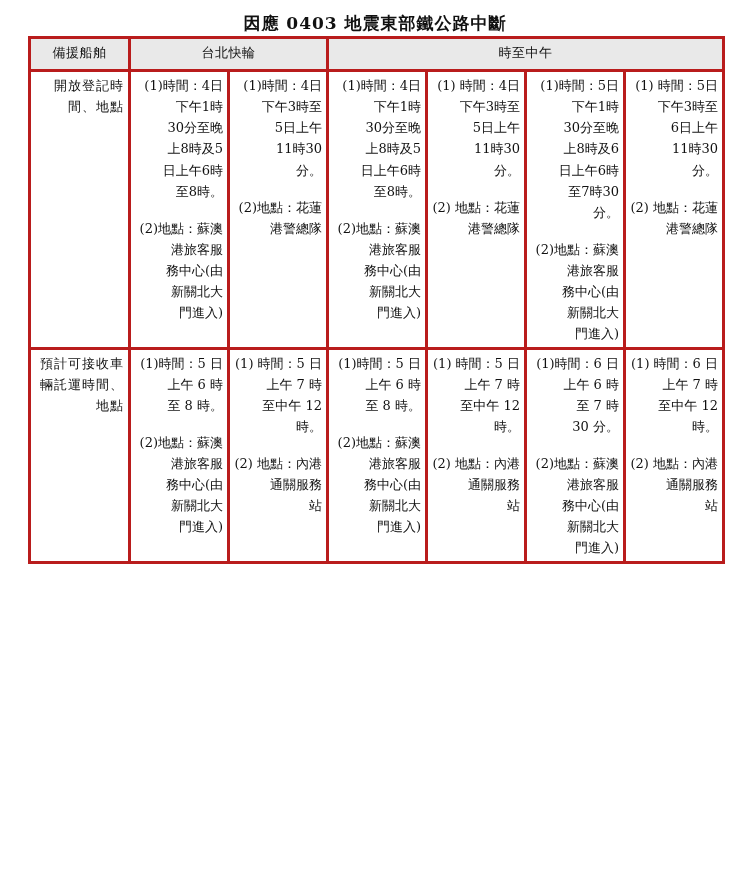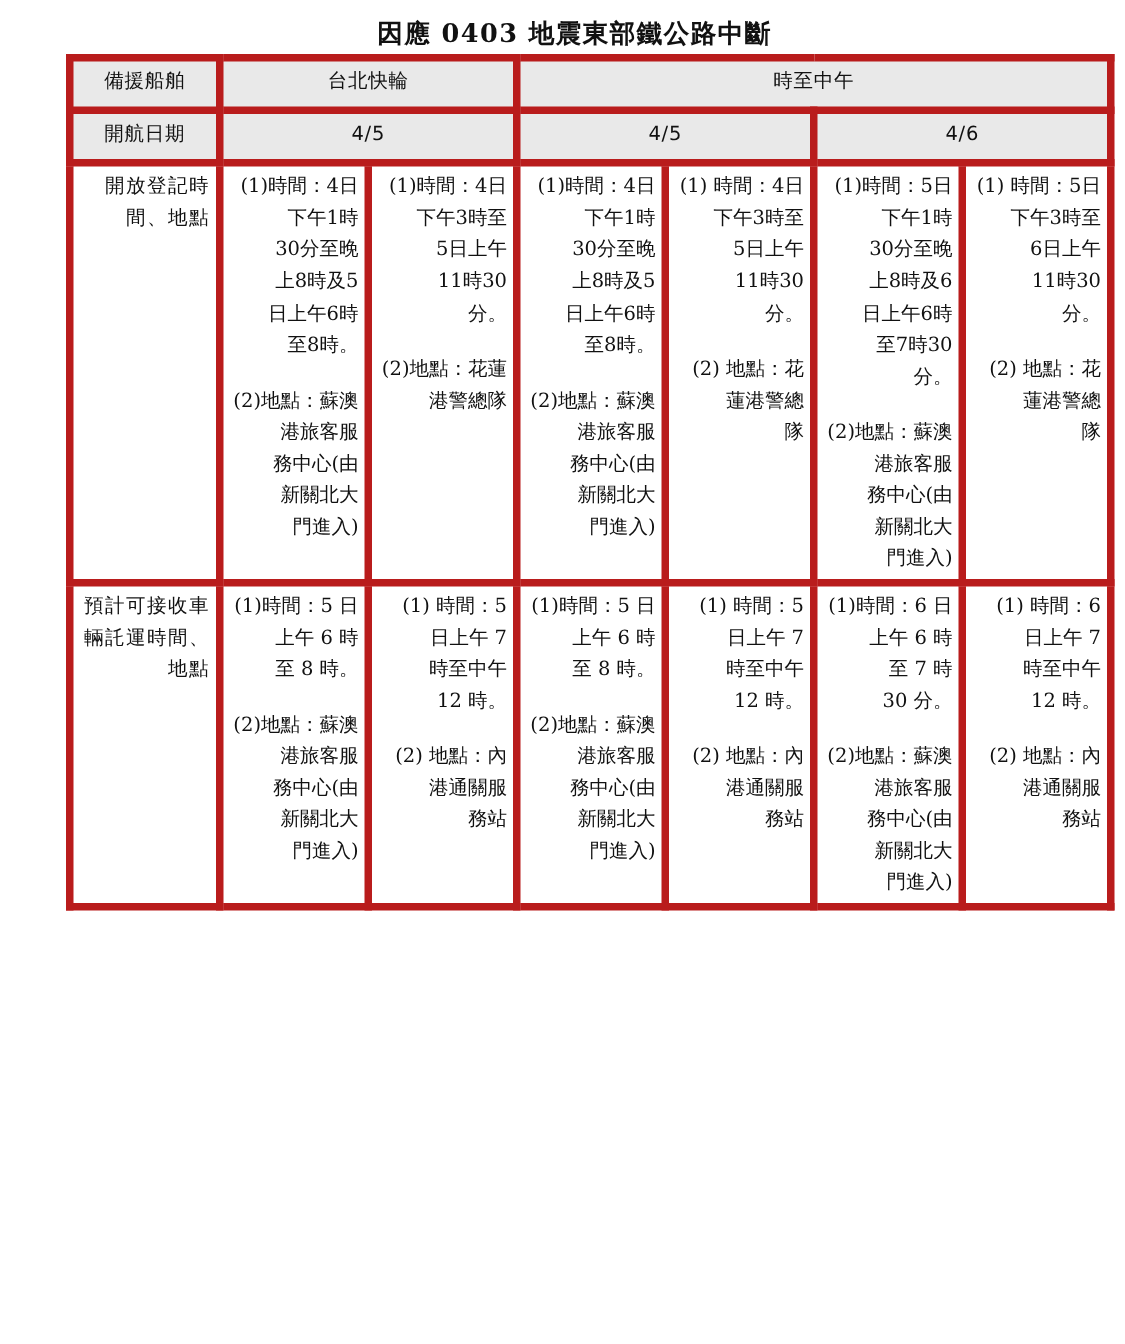--- a/index.html
+++ b/index.html
@@ -10,21 +10,21 @@
   body {
     width: 750px;
     height: 896px;
     font-family: "DejaVu Serif", "Liberation Serif", serif;
     color: #111111;
     overflow: hidden;
   }
   .page {
     width: 750px;
     box-sizing: border-box;
-    padding: 6px 0 0 16px;
+    padding: 6px 0 0 0;
   }
   .doc-title {
     text-align: center;
     font-weight: bold;
     font-size: 17px;
     letter-spacing: 1px;
     line-height: 1.55;
     margin: 4px 0 0 0;
   }
   .doc-subtitle {
@@ -40,21 +40,21 @@
     margin: 16px 0 10px 38px;
     letter-spacing: 0.5px;
   }
   table.main {
     border-collapse: collapse;
     table-layout: fixed;
     margin: 0 0 0 28px;
     width: 694px;
   }
   table.main td {
-    border: 5px solid #b91c1c;
+    border: 3px solid #b91c1c;
     vertical-align: top;
     padding: 3px 4px 3px 4px;
     font-size: 13px;
     line-height: 1.62;
   }
   td.hdr {
     background: #e9e9e9;
     text-align: center;
     vertical-align: middle;
     height: 24px;
@@ -104,26 +104,20 @@
         <col class="w-col">
     </colgroup>
     <tbody>
 
       <tr>
         <td class="hdr">備援船舶</td>
         <td class="hdr" colspan="2">台北快輪</td>
         <td class="hdr" colspan="4">時至中午</td>
       </tr>
 
-      <tr>
-        <td class="hdr">開航日期</td>
-        <td class="hdr date-val" colspan="2">4/5</td>
-        <td class="hdr date-val" colspan="2">4/5</td>
-        <td class="hdr date-val" colspan="2">4/6</td>
-      </tr>
 
 
 
       <tr>
         <td class="rowlabel">開放登記時間、地點</td>
         <td class="cell">
           <span class="num-item">(1)時間：4日下午1時30分至晚上8時及5日上午6時至8時。</span>
           <span class="num-item">(2)地點：蘇澳港旅客服務中心(由新關北大門進入)</span>
         </td>
         <td class="cell">

